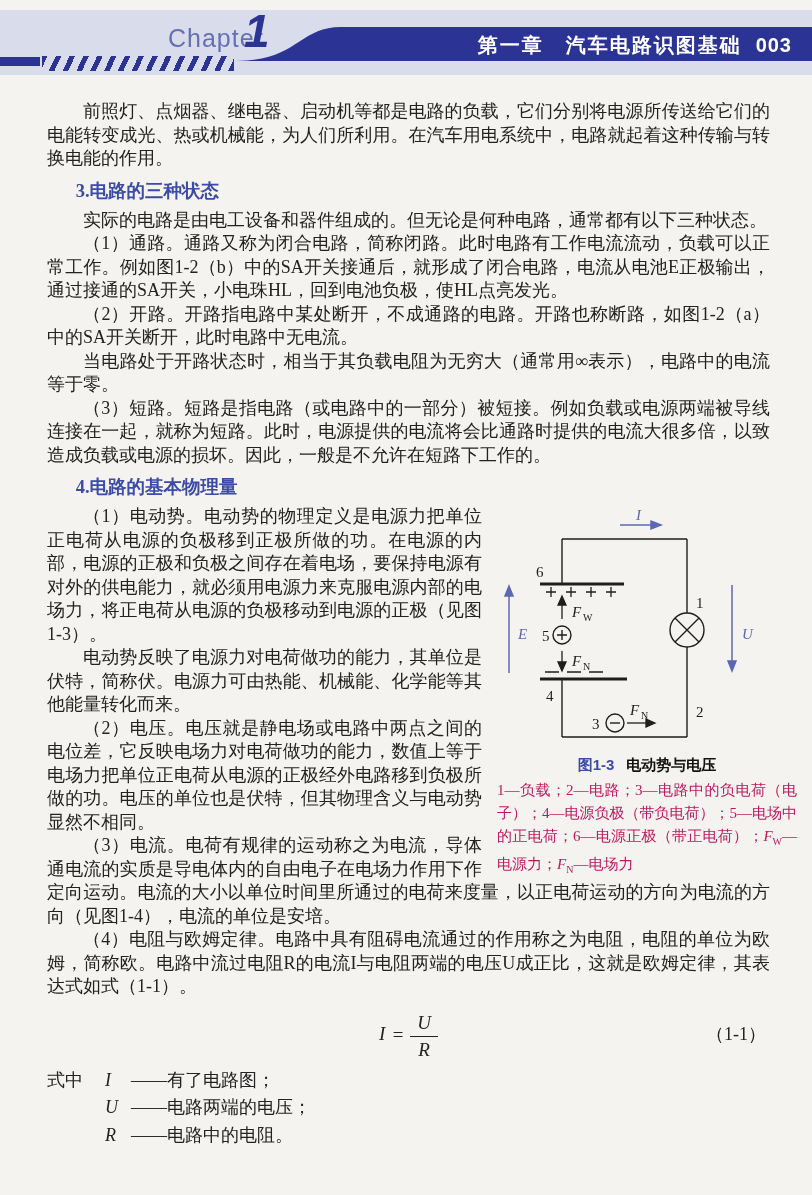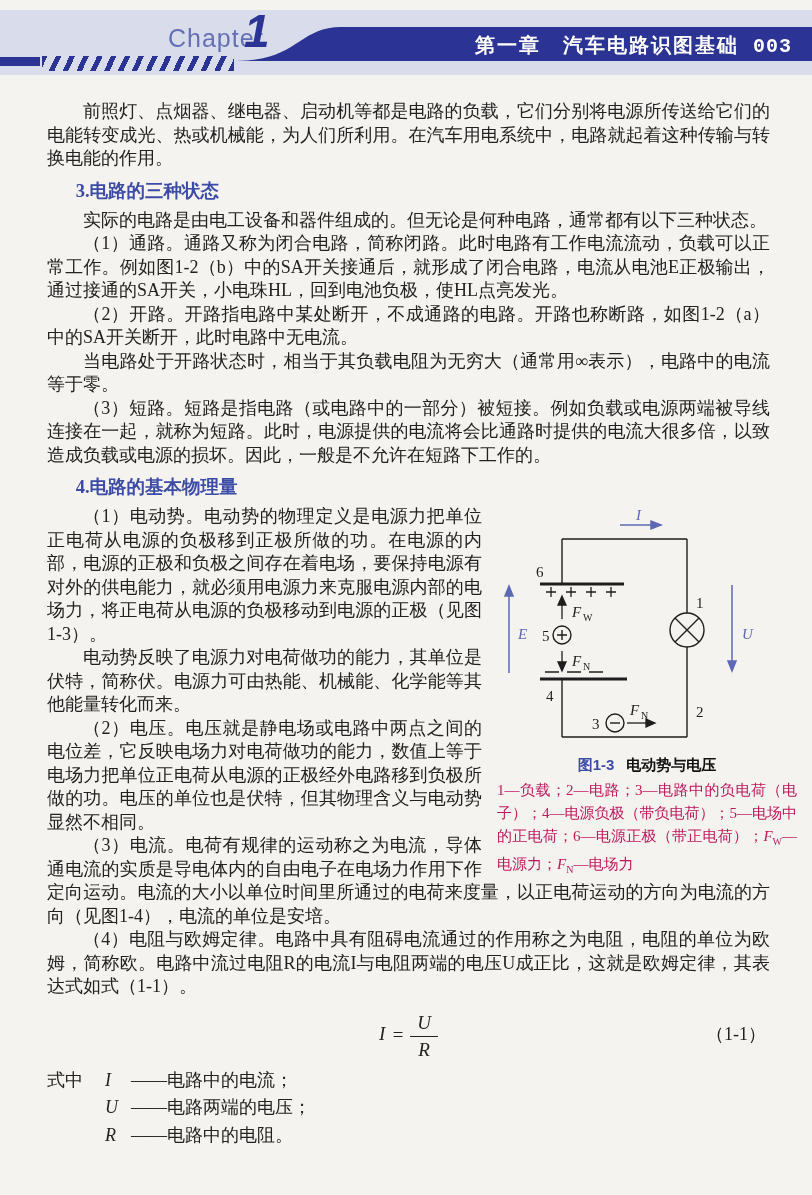--- a/index.html
+++ b/index.html
@@ -17,21 +17,21 @@
     font-family:"Liberation Sans","DejaVu Sans",sans-serif;
     font-size:25px;color:#6470b6;letter-spacing:1px;
   }
   .chapter-num{
     position:absolute;left:244px;top:4px;
     font-family:"Liberation Sans","DejaVu Sans",sans-serif;
     font-size:46px;font-weight:bold;font-style:italic;color:#2b3394;z-index:3;
   }
   .bar-title{
     position:absolute;right:20px;top:32px;z-index:2;
-    font-family:Liberation Mono, monospace;
+    font-family:Liberation Sans, sans-serif;
     font-weight:bold;font-size:20px;color:#ffffff;letter-spacing:2px;white-space:nowrap;
   }
   .bar-title .page-num{margin-left:14px;letter-spacing:1px;}
   .stripe-solid{position:absolute;left:0;top:57px;width:40px;height:9px;background:#2b3394;z-index:2;}
   .stripes{
     position:absolute;left:42px;top:56px;width:192px;height:15px;z-index:2;
     background:repeating-linear-gradient(115deg,#2b3394 0 5px,rgba(0,0,0,0) 5px 12.5px);
   }
   
   .main{
@@ -187,21 +187,21 @@
       <span class="formula">
         <span class="lhs">I</span><span>=</span><span class="frac"><span class="num">U</span><span class="den">R</span></span>
       </span>
       <span class="eq-tag">（1-1）</span>
     </div>
 
     <div class="where">
       <div class="where-row">
         <span class="where-prefix">式中</span>
         <span class="where-sym">I</span>
-        <span class="where-desc">——电路中的电流；</span>
+        <span class="where-desc">——有了电路图；</span>
       </div>
       <div class="where-row">
         <span class="where-prefix"></span>
         <span class="where-sym">U</span>
         <span class="where-desc">——电路两端的电压；</span>
       </div>
       <div class="where-row">
         <span class="where-prefix"></span>
         <span class="where-sym">R</span>
         <span class="where-desc">——电路中的电阻。</span>

